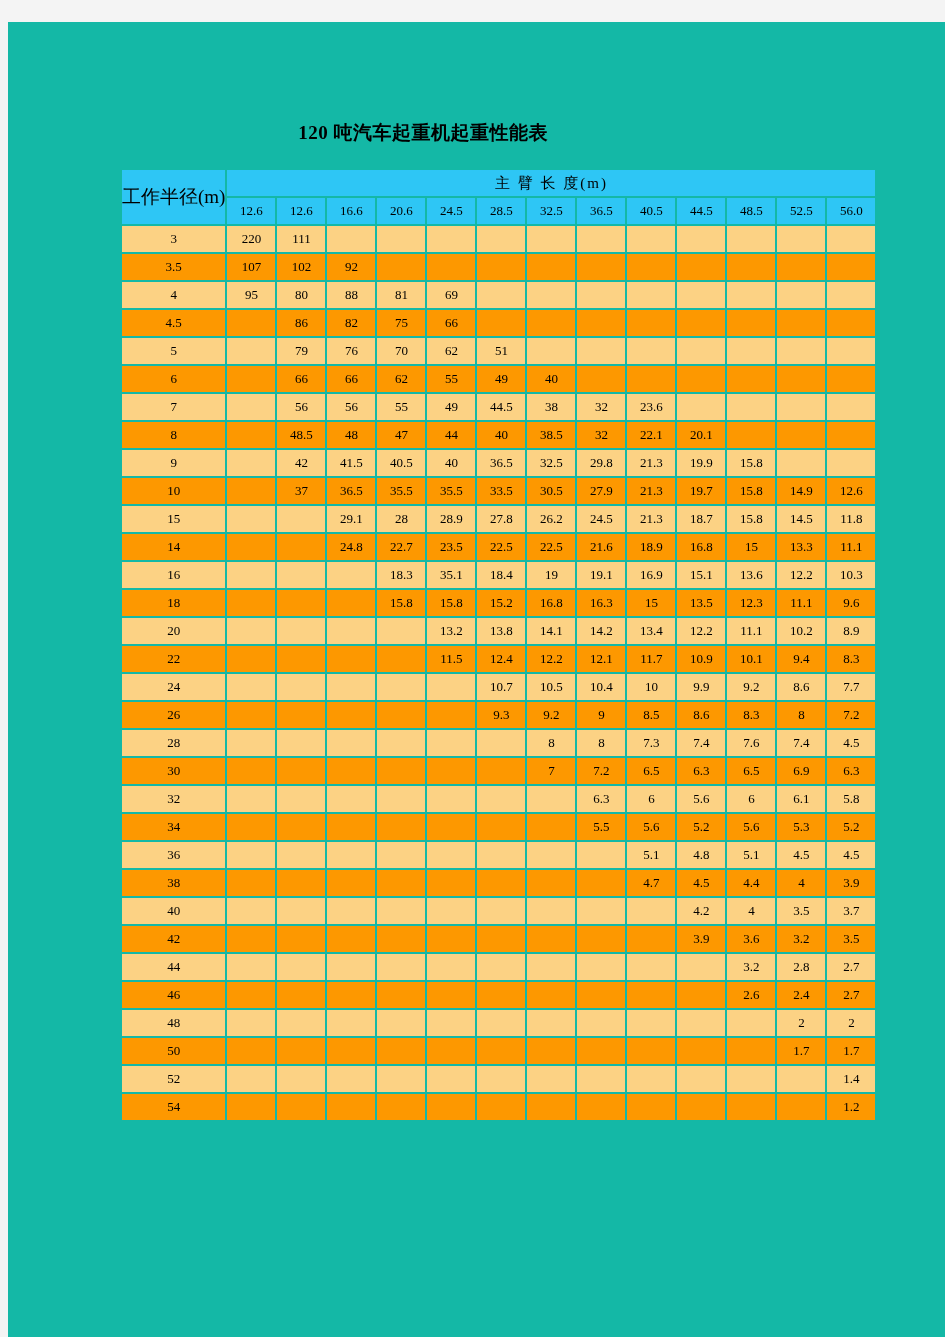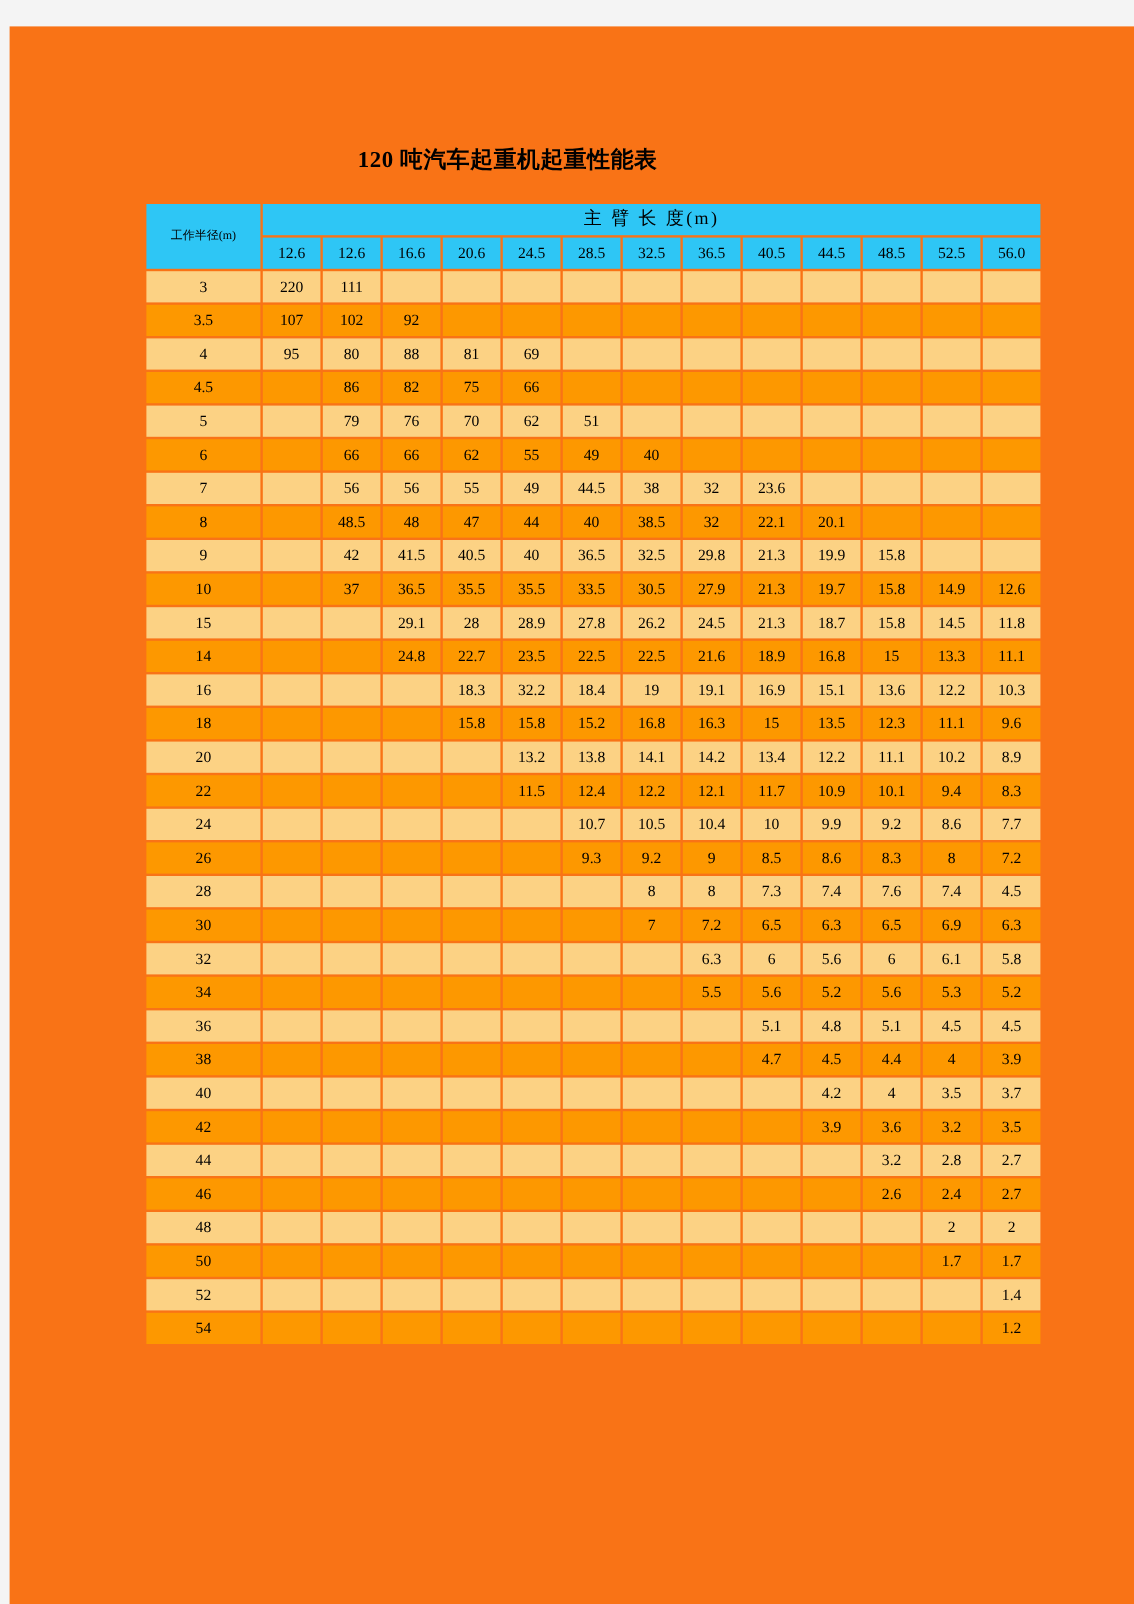--- a/index.html
+++ b/index.html
@@ -15,21 +15,21 @@
     overflow: hidden;
   }
 
   
   #page {
     position: absolute;
     left: 8px;
     top: 22px;
     width: 937px;
     height: 1315px;
-    background: #f97316;
+    background: #14b8a6;
   }
 
   #title {
     position: absolute;
     left: 0;
     top: 98px;
     width: 830px;          
     text-align: center;
     font-family: "Liberation Serif", "DejaVu Serif", serif;
     font-weight: bold;
@@ -71,21 +71,21 @@
 
   
   td.hdr {
     background: #2EC6F5;
     color: #000000;
     font-size: 13px;
   }
   td.hdr-radius {
     height: 68px;
     line-height: 68px;
-    font-size: 10px;
+    font-size: 19px;
     font-family: Liberation Serif, serif;
   }
   td.hdr-group {
     height: 34px;
     line-height: 34px;
     font-size: 15px;
     letter-spacing: 2px;
   }
   td.hdr-len {
     height: 32px;
@@ -335,21 +335,21 @@
             <td class="val">15</td>
             <td class="val">13.3</td>
             <td class="val">11.1</td>
           </tr>
           <tr class="row-light">
             <td class="radius">16</td>
             <td class="val"></td>
             <td class="val"></td>
             <td class="val"></td>
             <td class="val">18.3</td>
-            <td class="val">32.2</td>
+            <td class="val">35.1</td>
             <td class="val">18.4</td>
             <td class="val">19</td>
             <td class="val">19.1</td>
             <td class="val">16.9</td>
             <td class="val">15.1</td>
             <td class="val">13.6</td>
             <td class="val">12.2</td>
             <td class="val">10.3</td>
           </tr>
           <tr class="row-dark">

